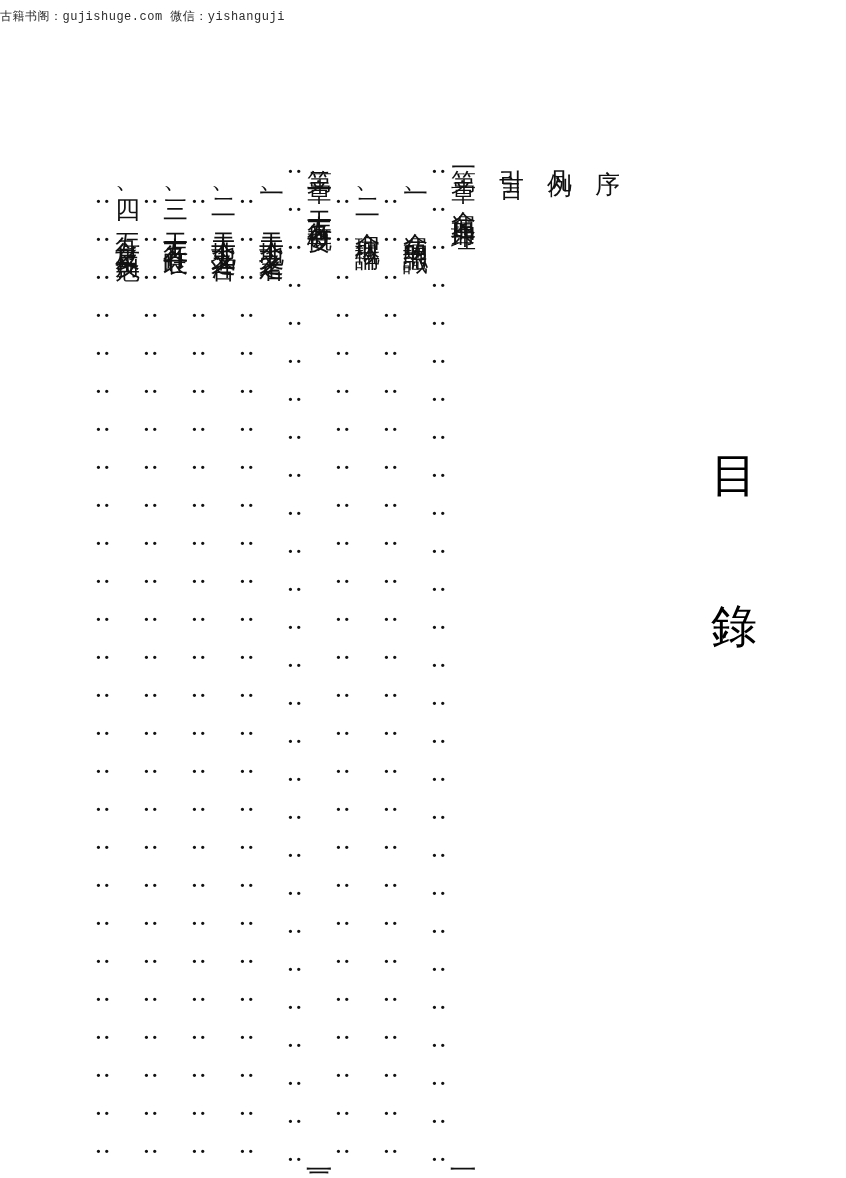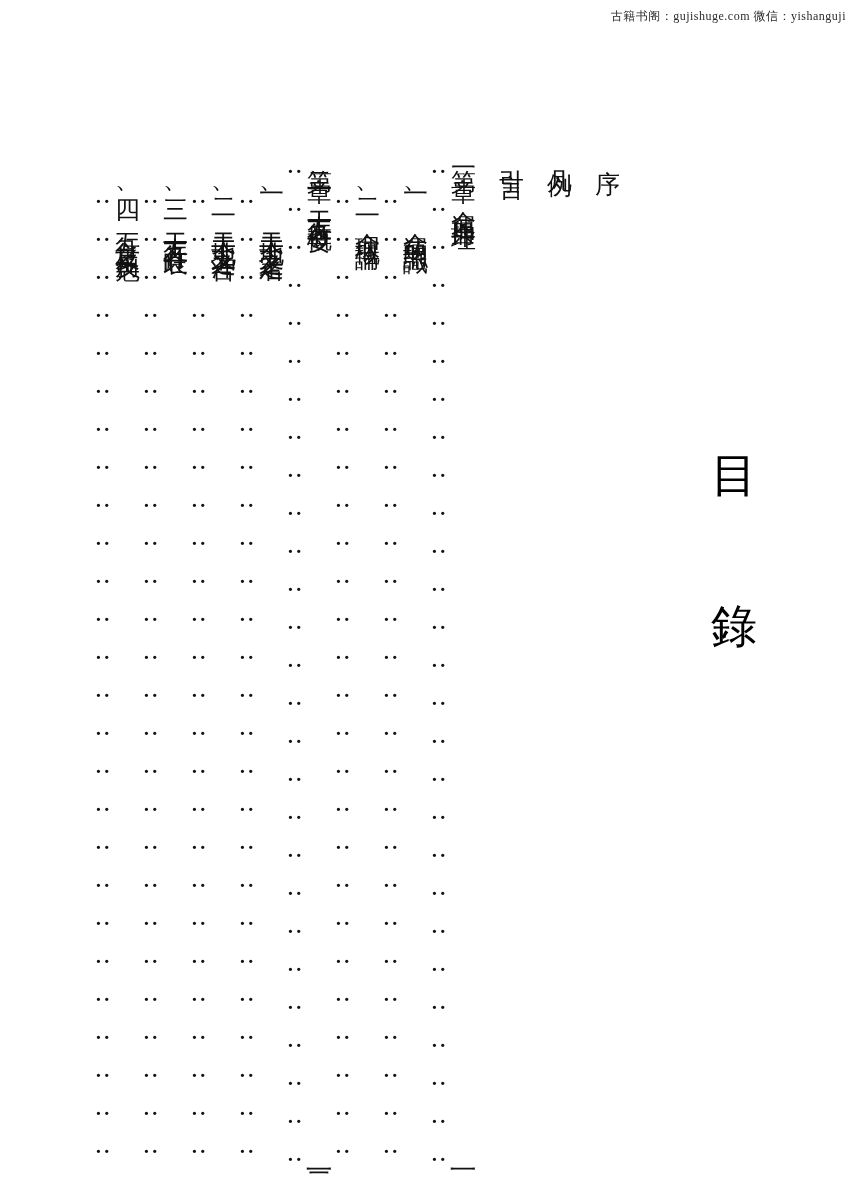--- a/index.html
+++ b/index.html
@@ -18,22 +18,22 @@
     overflow: hidden;
     background: #ffffff;
   }
 
   
   .watermark {
     position: absolute;
     top: 8px;
     left: 0;
     width: 100%;
-    text-align: right;
-    font-family: Liberation Serif, serif;
+    text-align: left;
+    font-family: Liberation Mono, monospace;
     font-size: 12px;
     letter-spacing: 0.5px;
     color: #2b2b2b;
     white-space: nowrap;
   }
 
   
   .toc-title {
     position: absolute;
     top: 440px;

